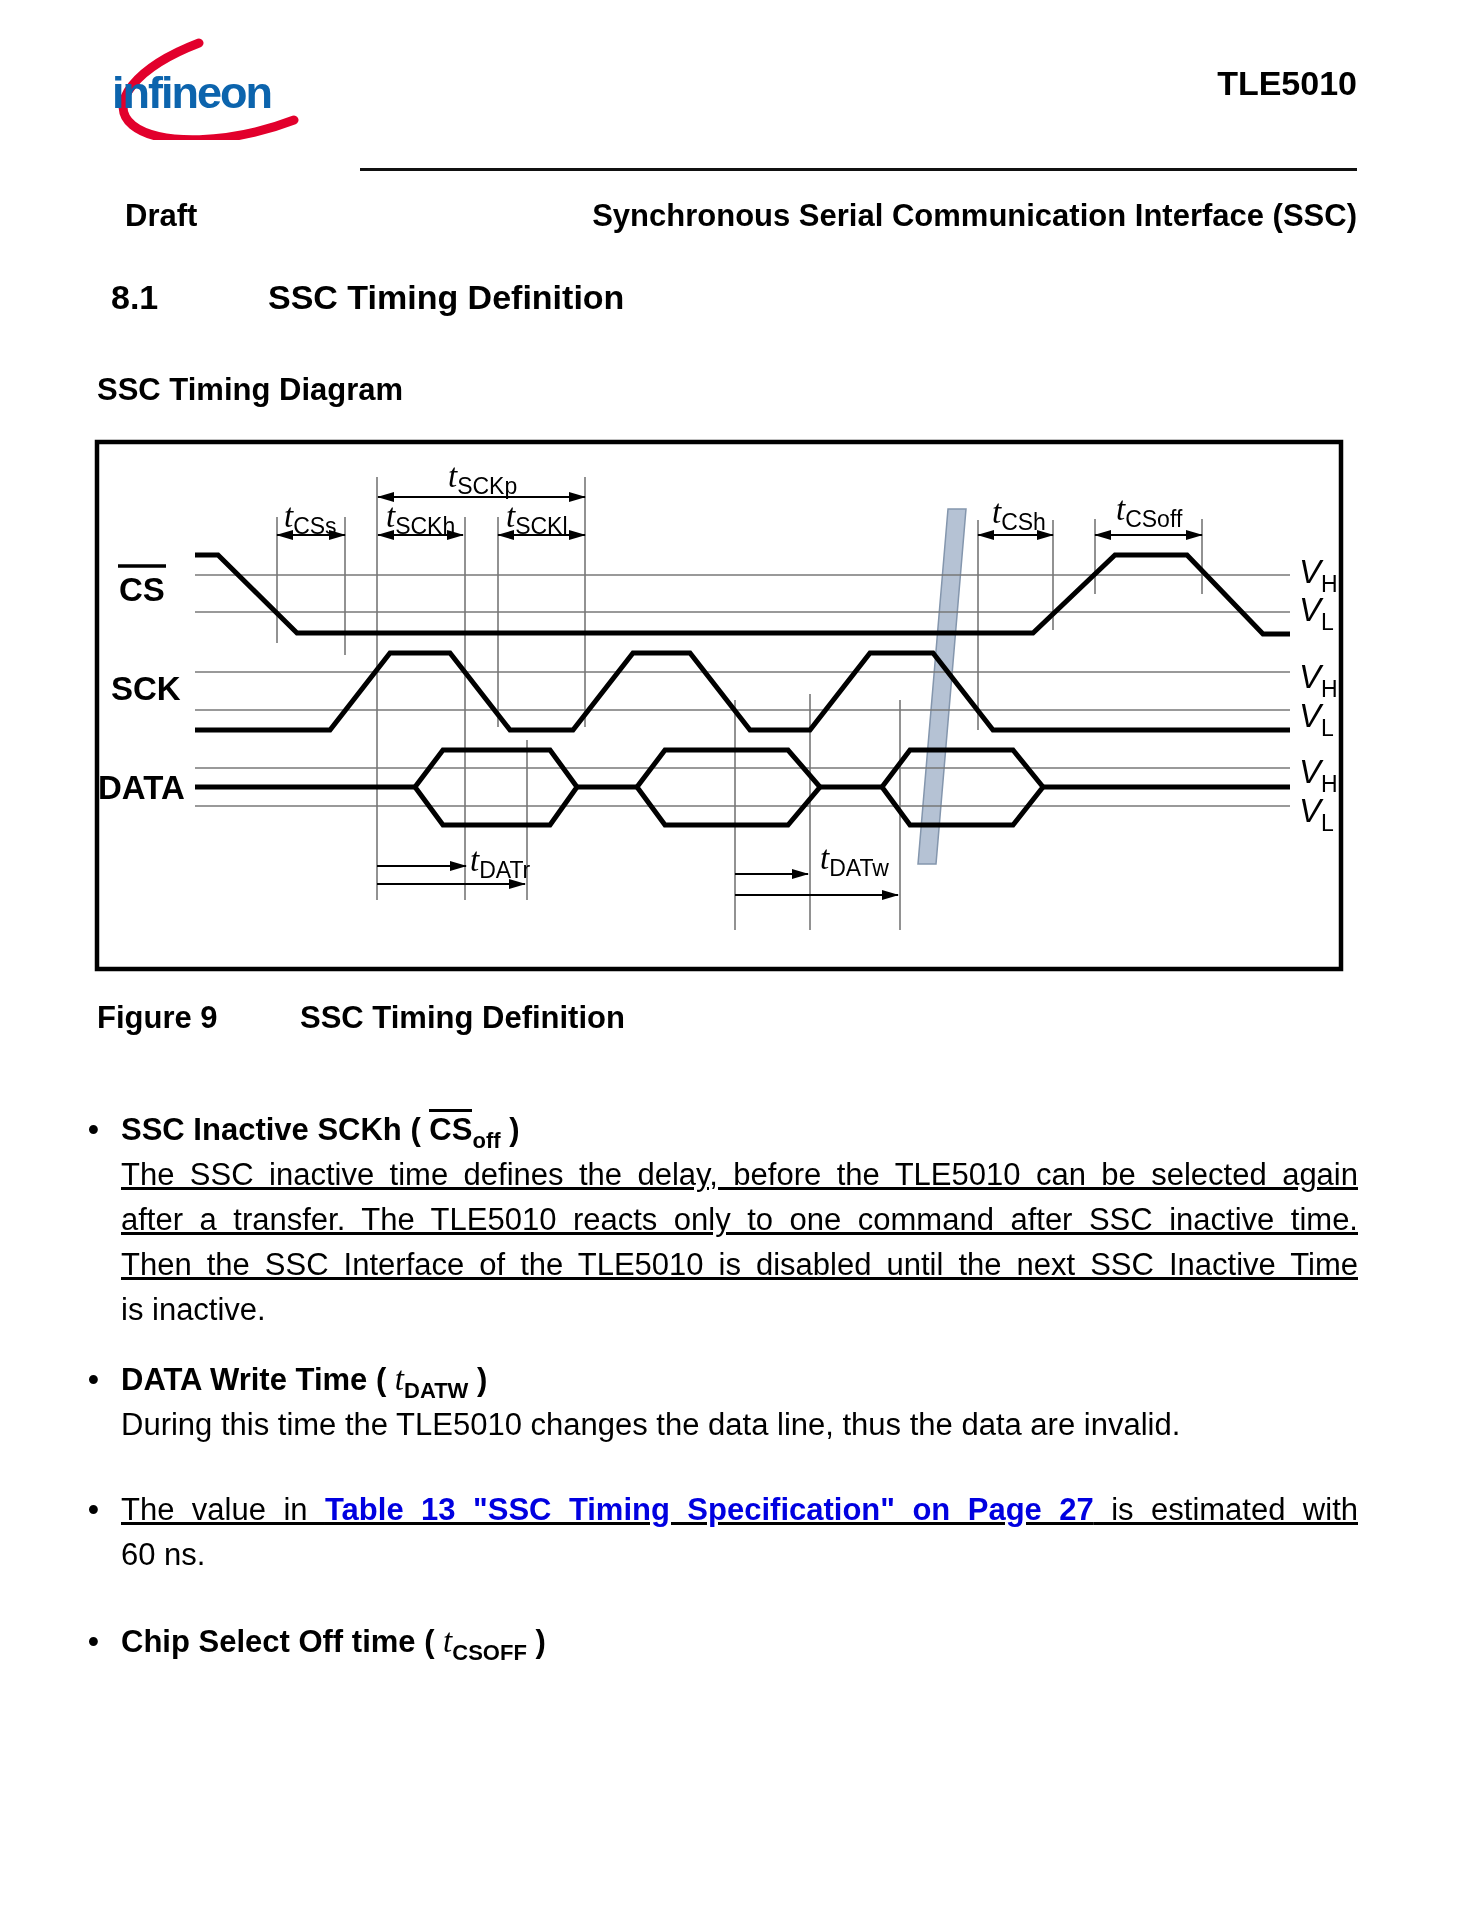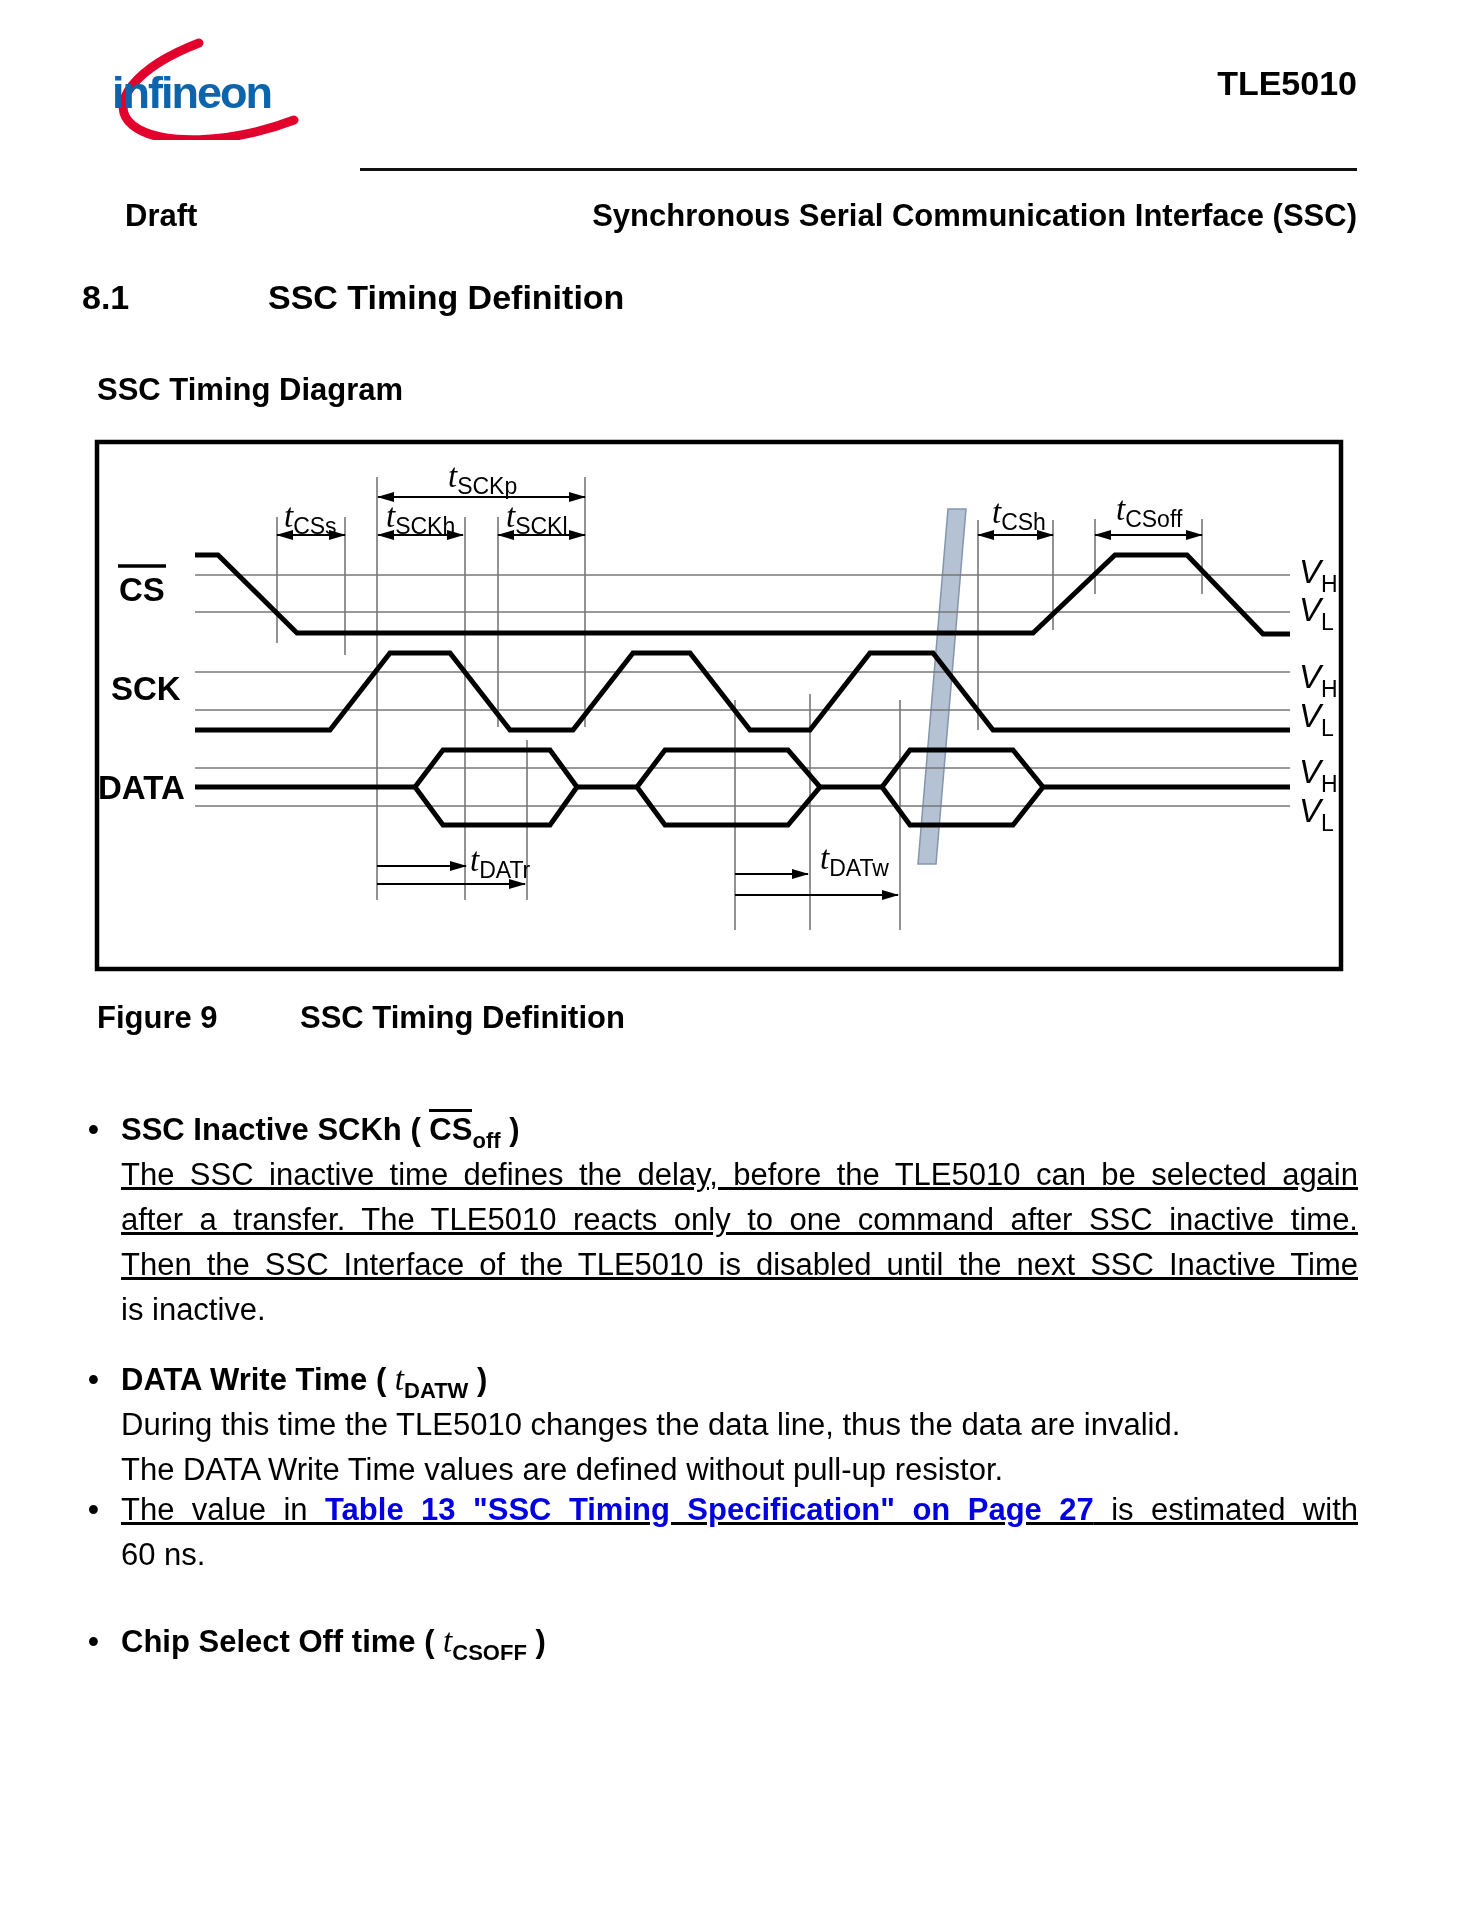--- a/index.html
+++ b/index.html
@@ -40,21 +40,21 @@
   <text class="logo-text" x="42" y="72" fill="#0c64ad">infineon</text>
 </svg>
 
 <div class="abs fs34 b rt" style="top:64px; right:108px;">TLE5010</div>
 
 <div class="abs rule" style="left:360px; top:168px; width:997px;"></div>
 
 <div class="abs fs31 b" style="left:97px; top:198px;margin-left:28px;">Draft</div>
 <div class="abs fs31 b rt" style="top:198px; right:108px;text-align:center;">Synchronous Serial Communication Interface (SSC)</div>
 
-<div class="abs fs34 b" style="left:82px; top:278px;">8.1</div>
+<div class="abs fs34 b" style="left:111px; top:278px;">8.1</div>
 <div class="abs fs34 b" style="left:268px; top:278px;">SSC Timing Definition</div>
 
 <div class="abs fs31 b" style="left:97px; top:372px;">SSC Timing Diagram</div>
 
 <svg class="abs" style="left:88px; top:428px;" width="1274" height="552" viewBox="88 428 1274 552">
   <defs>
     <marker id="ahE" markerWidth="18" markerHeight="12" refX="16" refY="5" orient="auto" markerUnits="userSpaceOnUse">
       <path d="M0,0 L17,5 L0,10 Z" fill="#000"></path>
     </marker>
     <marker id="ahS" markerWidth="18" markerHeight="12" refX="1" refY="5" orient="auto" markerUnits="userSpaceOnUse">
@@ -151,21 +151,20 @@
     </div>
   </div>
 </div>
 
 <div class="abs bullets-item" style="left:88px; top:1357px; width:1270px;">
   <div class="mk">•</div>
   <div class="bc">
     <div class="b"><span>DATA Write Time ( </span><i class="tvar">t</i><sub class="ssub">DATW</sub><span> )</span></div>
     <div>
       <div>During this time the TLE5010 changes the data line, thus the data are invalid.</div>
-      <div>The DATA Write Time values are defined without pull-up resistor.</div>
     </div>
   </div>
 </div>
 
 <div class="abs bullets-item" style="left:88px; top:1487px; width:1270px;">
   <div class="mk">•</div>
   <div class="bc">
     <div>
       <div class="jline"><span>The value in </span><a class="link">Table 13 "SSC Timing Specification" on Page 27</a><span> is estimated with</span></div>
       <div>60 ns.</div>

